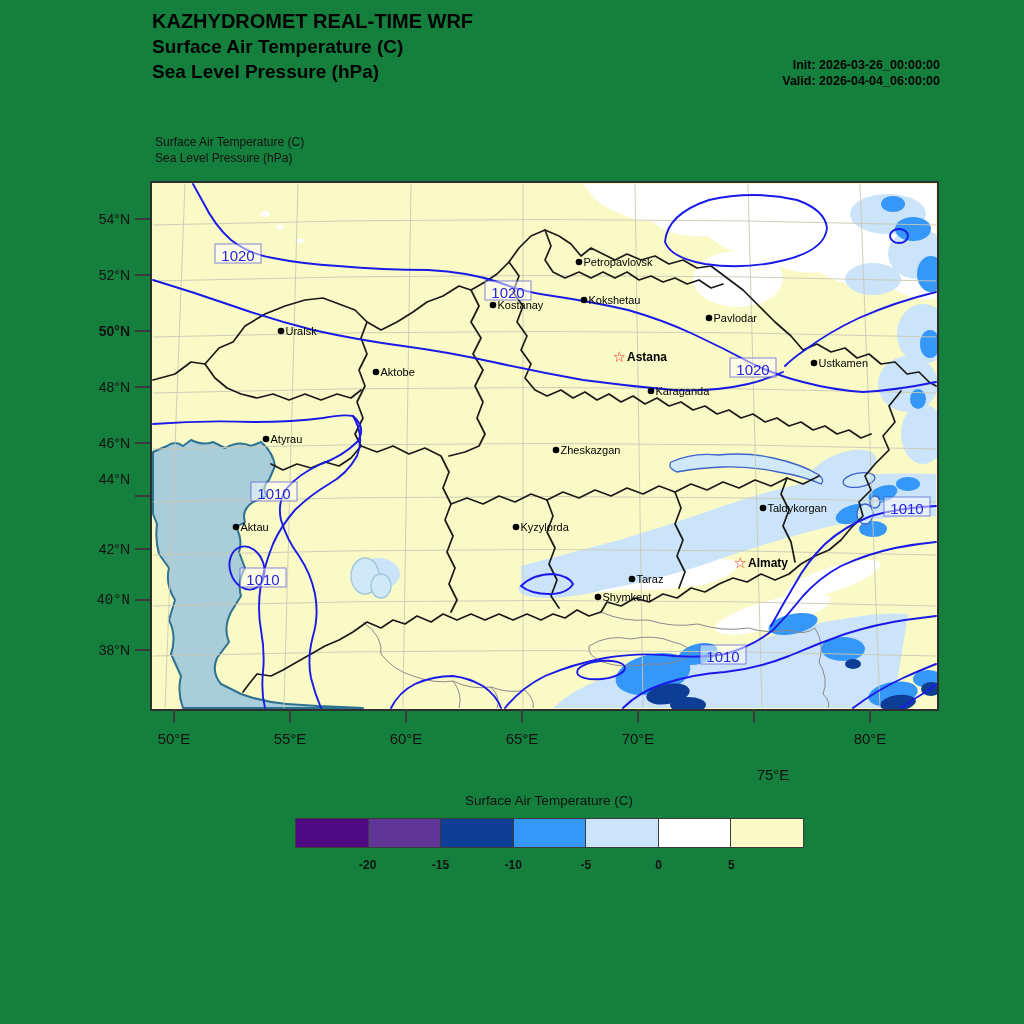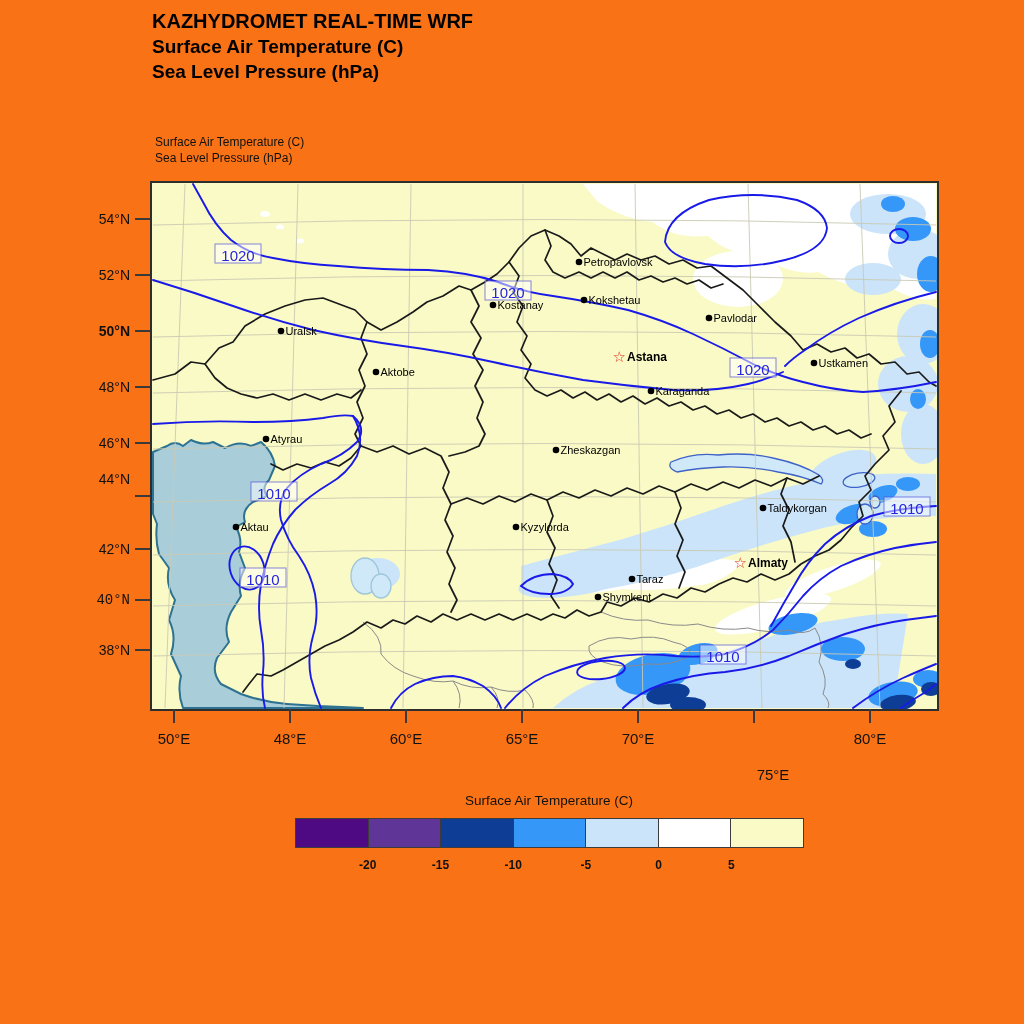--- a/index.html
+++ b/index.html
@@ -1,17 +1,17 @@
 <!DOCTYPE html>
 <html><head>
 <meta charset="utf-8">
 <style>
   html,body{margin:0;padding:0;background:#fff;}
   body{font-family:"Liberation Sans","DejaVu Sans",sans-serif;color:#000;}
-  #page{position:relative;width:1024px;height:1024px;background:#f97316;overflow:hidden;}
+  #page{position:relative;width:1024px;height:1024px;background:#15803d;overflow:hidden;}
   .abs{position:absolute;}
   #title-block{left:152px;top:8px;font-weight:700;}
   #title-line1{font-size:20px;line-height:26px;}
   #title-line2,#title-line3{font-size:19px;line-height:25px;}
   #init-block{right:84px;top:58px;text-align:right;font-size:12.5px;font-weight:700;line-height:15.5px;}
   #map-caption{left:155px;top:135px;font-size:12px;line-height:15.5px;color:#111;}
   #map-frame{left:150px;top:181px;width:785px;height:526px;border:2px solid #2e2e2e;box-sizing:content-box;background:#FAFAC6;}
   .lat-label{position:absolute;width:60px;text-align:right;font-size:14px;color:#111;transform:translateY(-50%);}
   .lat-tick{position:absolute;width:15px;height:2px;background:#3a3a3a;}
   .lon-label{position:absolute;font-size:15px;color:#111;transform:translateX(-50%);}
@@ -25,20 +25,24 @@
 </style>
 </head>
 <body>
 
 <div id="page">
 
   <div class="abs" id="title-block">
     <div id="title-line1">KAZHYDROMET REAL-TIME WRF</div>
     <div id="title-line2">Surface Air Temperature  (C)</div>
     <div id="title-line3">Sea Level Pressure  (hPa)</div>
+  </div>
+  <div class="abs" id="init-block">
+    <div>Init: 2026-03-26_00:00:00</div>
+    <div>Valid: 2026-04-04_06:00:00</div>
   </div>
 
   <div class="abs" id="map-caption">
     <div>Surface Air Temperature   (C)</div>
     <div>Sea Level Pressure   (hPa)</div>
   </div>
 
   <div class="abs" id="map-frame">
     <svg id="map-svg" width="785" height="526" viewBox="-1 -1 785 526" xmlns="http://www.w3.org/2000/svg">
 
@@ -288,21 +292,21 @@
       <div class="lat-label abs" style="left: 70px; top: 549px;">42°N</div>
       <div class="lat-tick" style="left: 135px; top: 599px;"></div>
       <div class="lat-label abs" style="left: 70px; top: 600px; font-family: Liberation Mono, monospace;">40°N</div>
       <div class="lat-tick" style="left: 135px; top: 649px;"></div>
       <div class="lat-label abs" style="left: 70px; top: 650px;">38°N</div>
     </div>
   <div id="lon-axis">
       <div class="lon-tick" style="left: 173px; top: 709px;"></div>
       <div class="lon-label abs" style="left: 174px; top: 730px;">50°E</div>
       <div class="lon-tick" style="left: 289px; top: 709px;"></div>
-      <div class="lon-label abs" style="left: 290px; top: 730px;">48°E</div>
+      <div class="lon-label abs" style="left: 290px; top: 730px;">55°E</div>
       <div class="lon-tick" style="left: 405px; top: 709px;"></div>
       <div class="lon-label abs" style="left: 406px; top: 730px;">60°E</div>
       <div class="lon-tick" style="left: 521px; top: 709px;"></div>
       <div class="lon-label abs" style="left: 522px; top: 730px;">65°E</div>
       <div class="lon-tick" style="left: 637px; top: 709px;"></div>
       <div class="lon-label abs" style="left: 638px; top: 730px;">70°E</div>
       <div class="lon-tick" style="left: 753px; top: 709px;"></div>
       <div class="lon-label abs" style="left: 773px; top: 730px; margin-top: 36px;">75°E</div>
       <div class="lon-tick" style="left: 869px; top: 709px;"></div>
       <div class="lon-label abs" style="left: 870px; top: 730px;">80°E</div>

